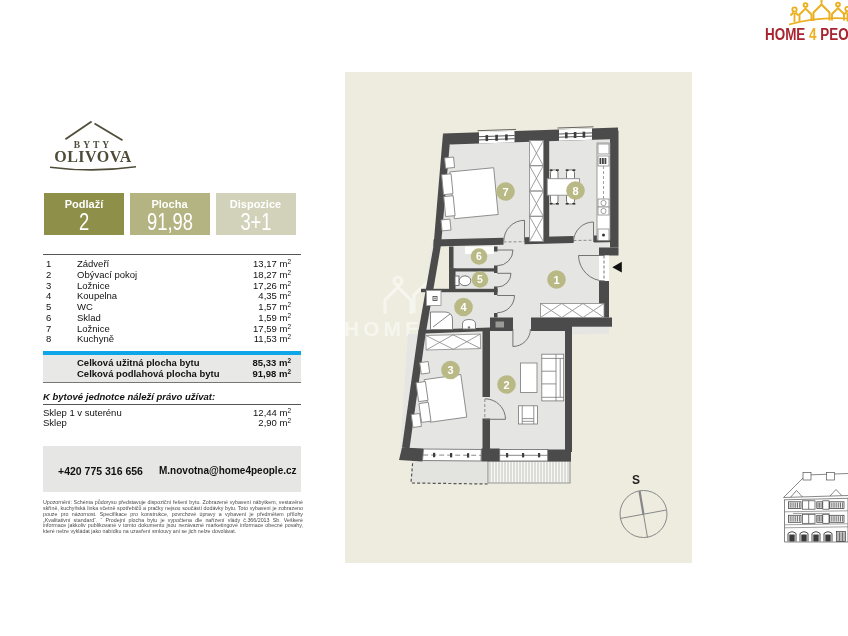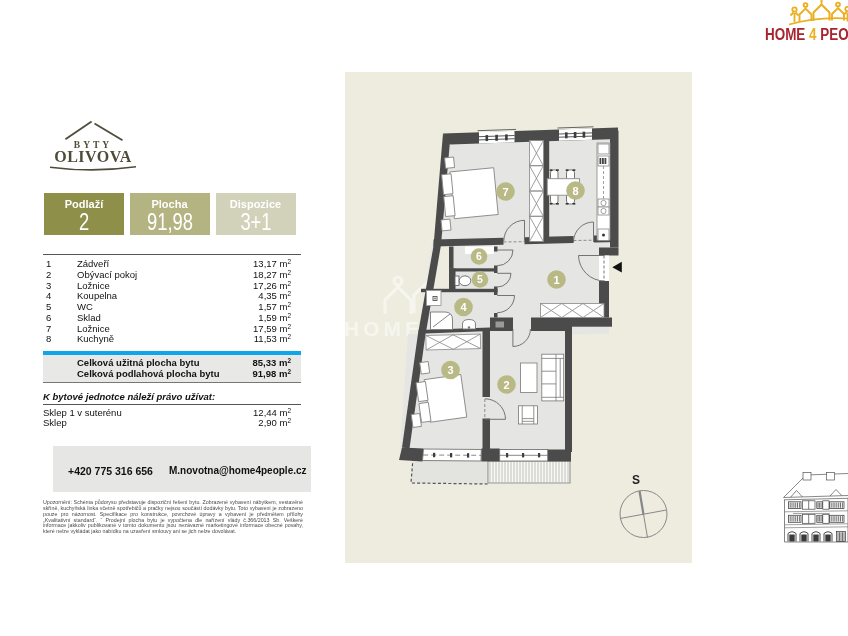--- a/index.html
+++ b/index.html
@@ -102,21 +102,21 @@
   <div style="position:relative;height:10.5px;margin-top:1.5px;">
       <span style="position:absolute;left:0px">Sklep 1 v suterénu</span>
       <span style="position:absolute;right:10px">12,44 m<sup>2</sup></span>
     </div>
   <div style="position:relative;height:10.5px;">
       <span style="position:absolute;left:0px">Sklep</span>
       <span style="position:absolute;right:10px">2,90 m<sup>2</sup></span>
     </div>
 </div>
 
-<div class="abs" style="left:43px;top:445.5px;width:258px;height:46.5px;background:#e6e6e5;color:#111;margin-left:10px;">
+<div class="abs" style="left:43px;top:445.5px;width:258px;height:46.5px;background:#e6e6e5;color:#111;">
   <span style="position:absolute;left:15px;top:19px;font-size:10.5px;font-weight:bold;">+420 775 316 656</span>
   <span style="position:absolute;left:116px;top:19px;font-size:10px;font-weight:bold;">M.novotna@home4people.cz</span>
 </div>
 
 <div class="abs" style="left:43px;top:500px;width:260px;font-size:5.3px;line-height:5.85px;color:#4a4a4a;text-align:justify;">Upozornění: Schéma půdorysu představuje dispoziční řešení bytu. Zobrazené vybavení nábytkem, vestavěné skříně, kuchyňská linka včetně spotřebičů a pračky nejsou součástí dodávky bytu. Toto vybavení je zobrazeno pouze pro názornost. Specifikace pro konstrukce, povrchové úpravy a vybavení je předmětem přílohy „Kvalitativní standard“. “ Prodejní plocha bytu je vypočtena dle nařízení vlády č.366/2013 Sb. Veškeré informace jakkoliv publikované v tomto dokumentu jsou nezávazné marketingové informace obecné povahy, které nelze vykládat jako nabídku na uzavření smlouvy ani se jich nelze dovolávat.</div>
 
 <div class="abs" style="left:765px;top:26px;font-size:16px;font-weight:bold;letter-spacing:0px;color:#a8242f;white-space:nowrap;transform:scaleX(0.84);transform-origin:left top;">HOME <span style="color:#eeb024">4</span> PEOPLE</div>
 
 <div class="abs" style="left:345px;top:72px;width:346.5px;height:490.5px;background:#edecdf;"></div>
 

